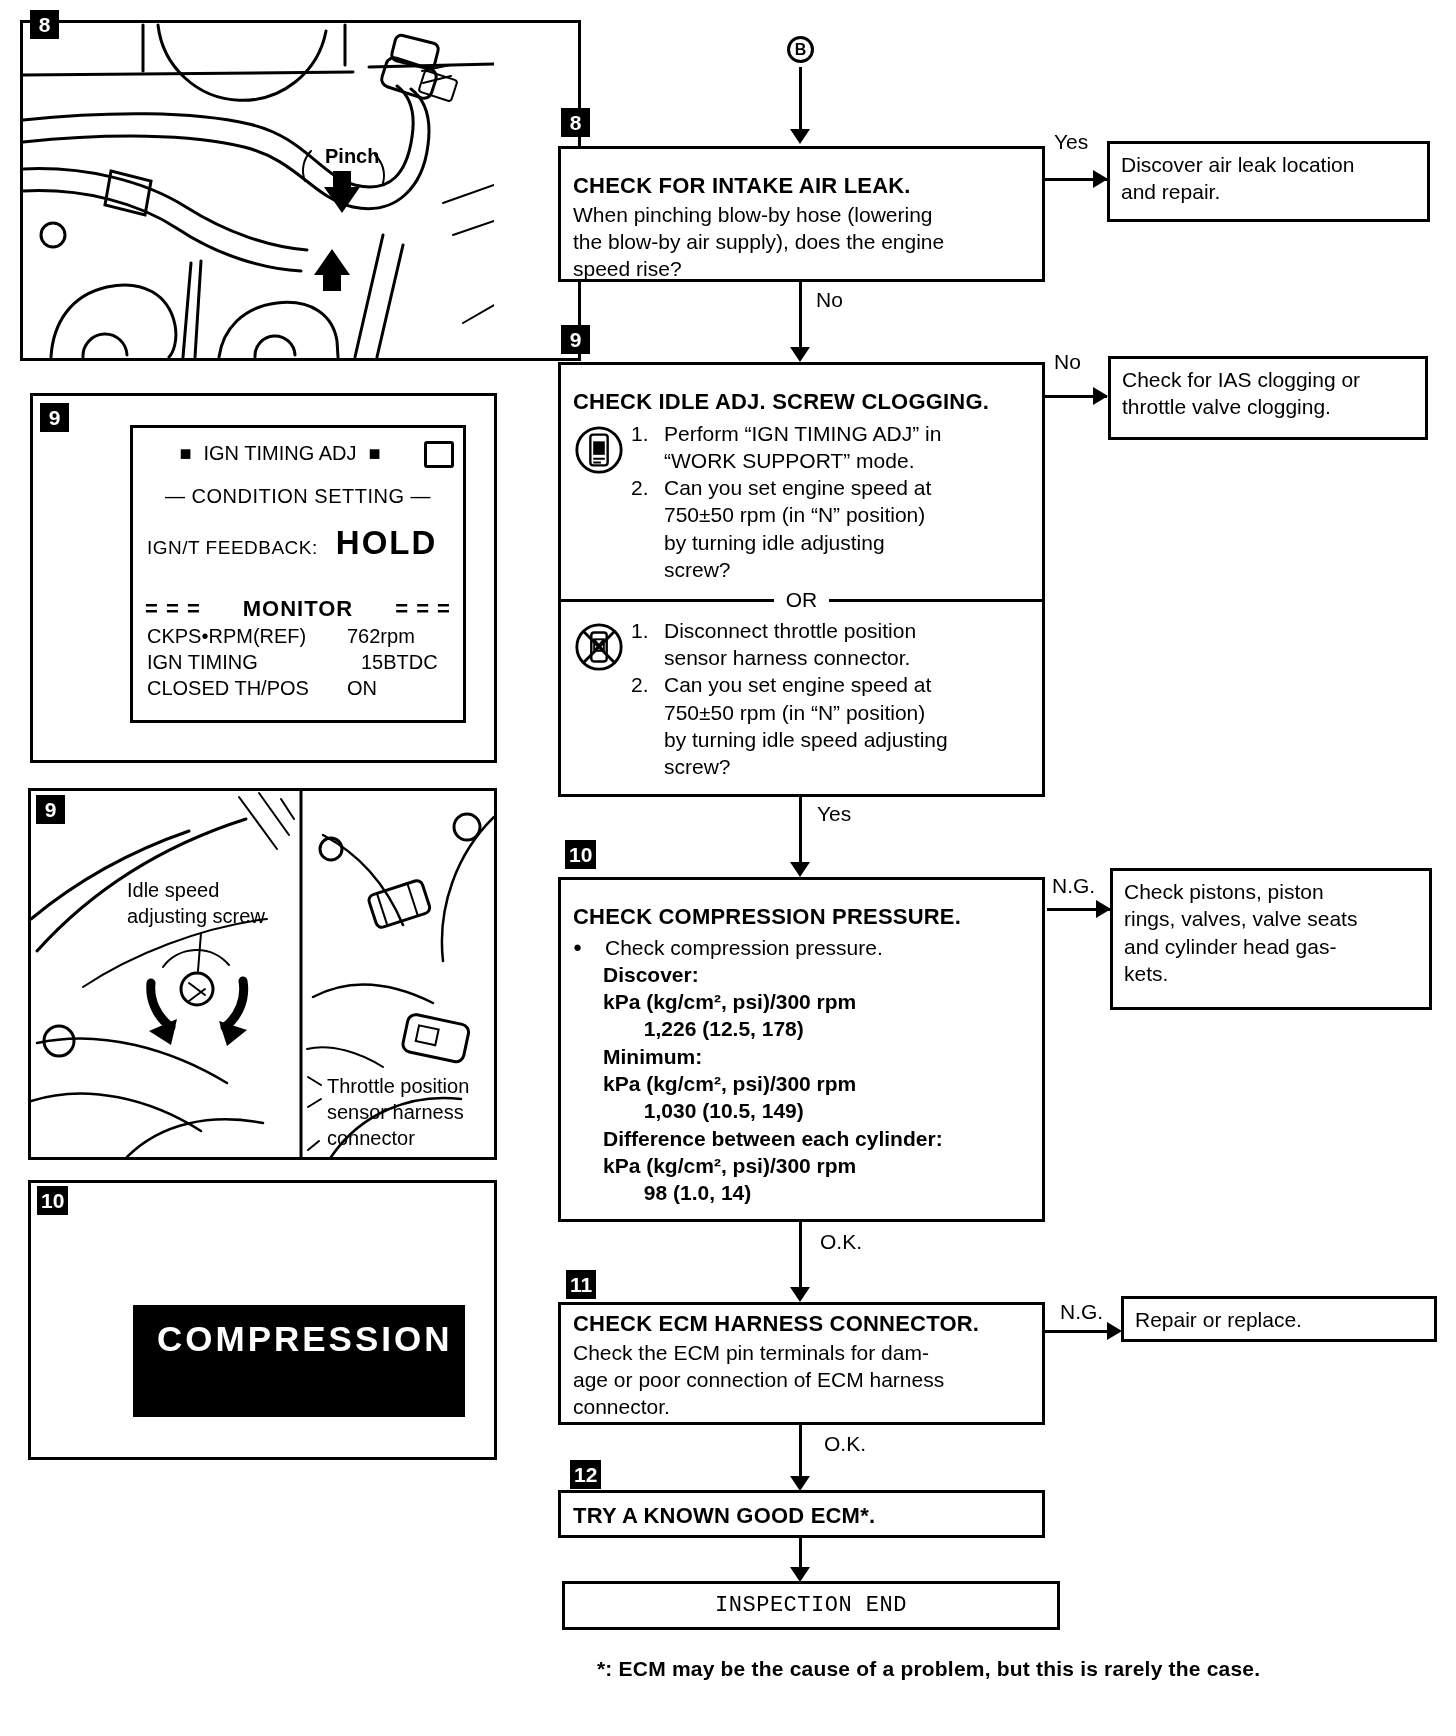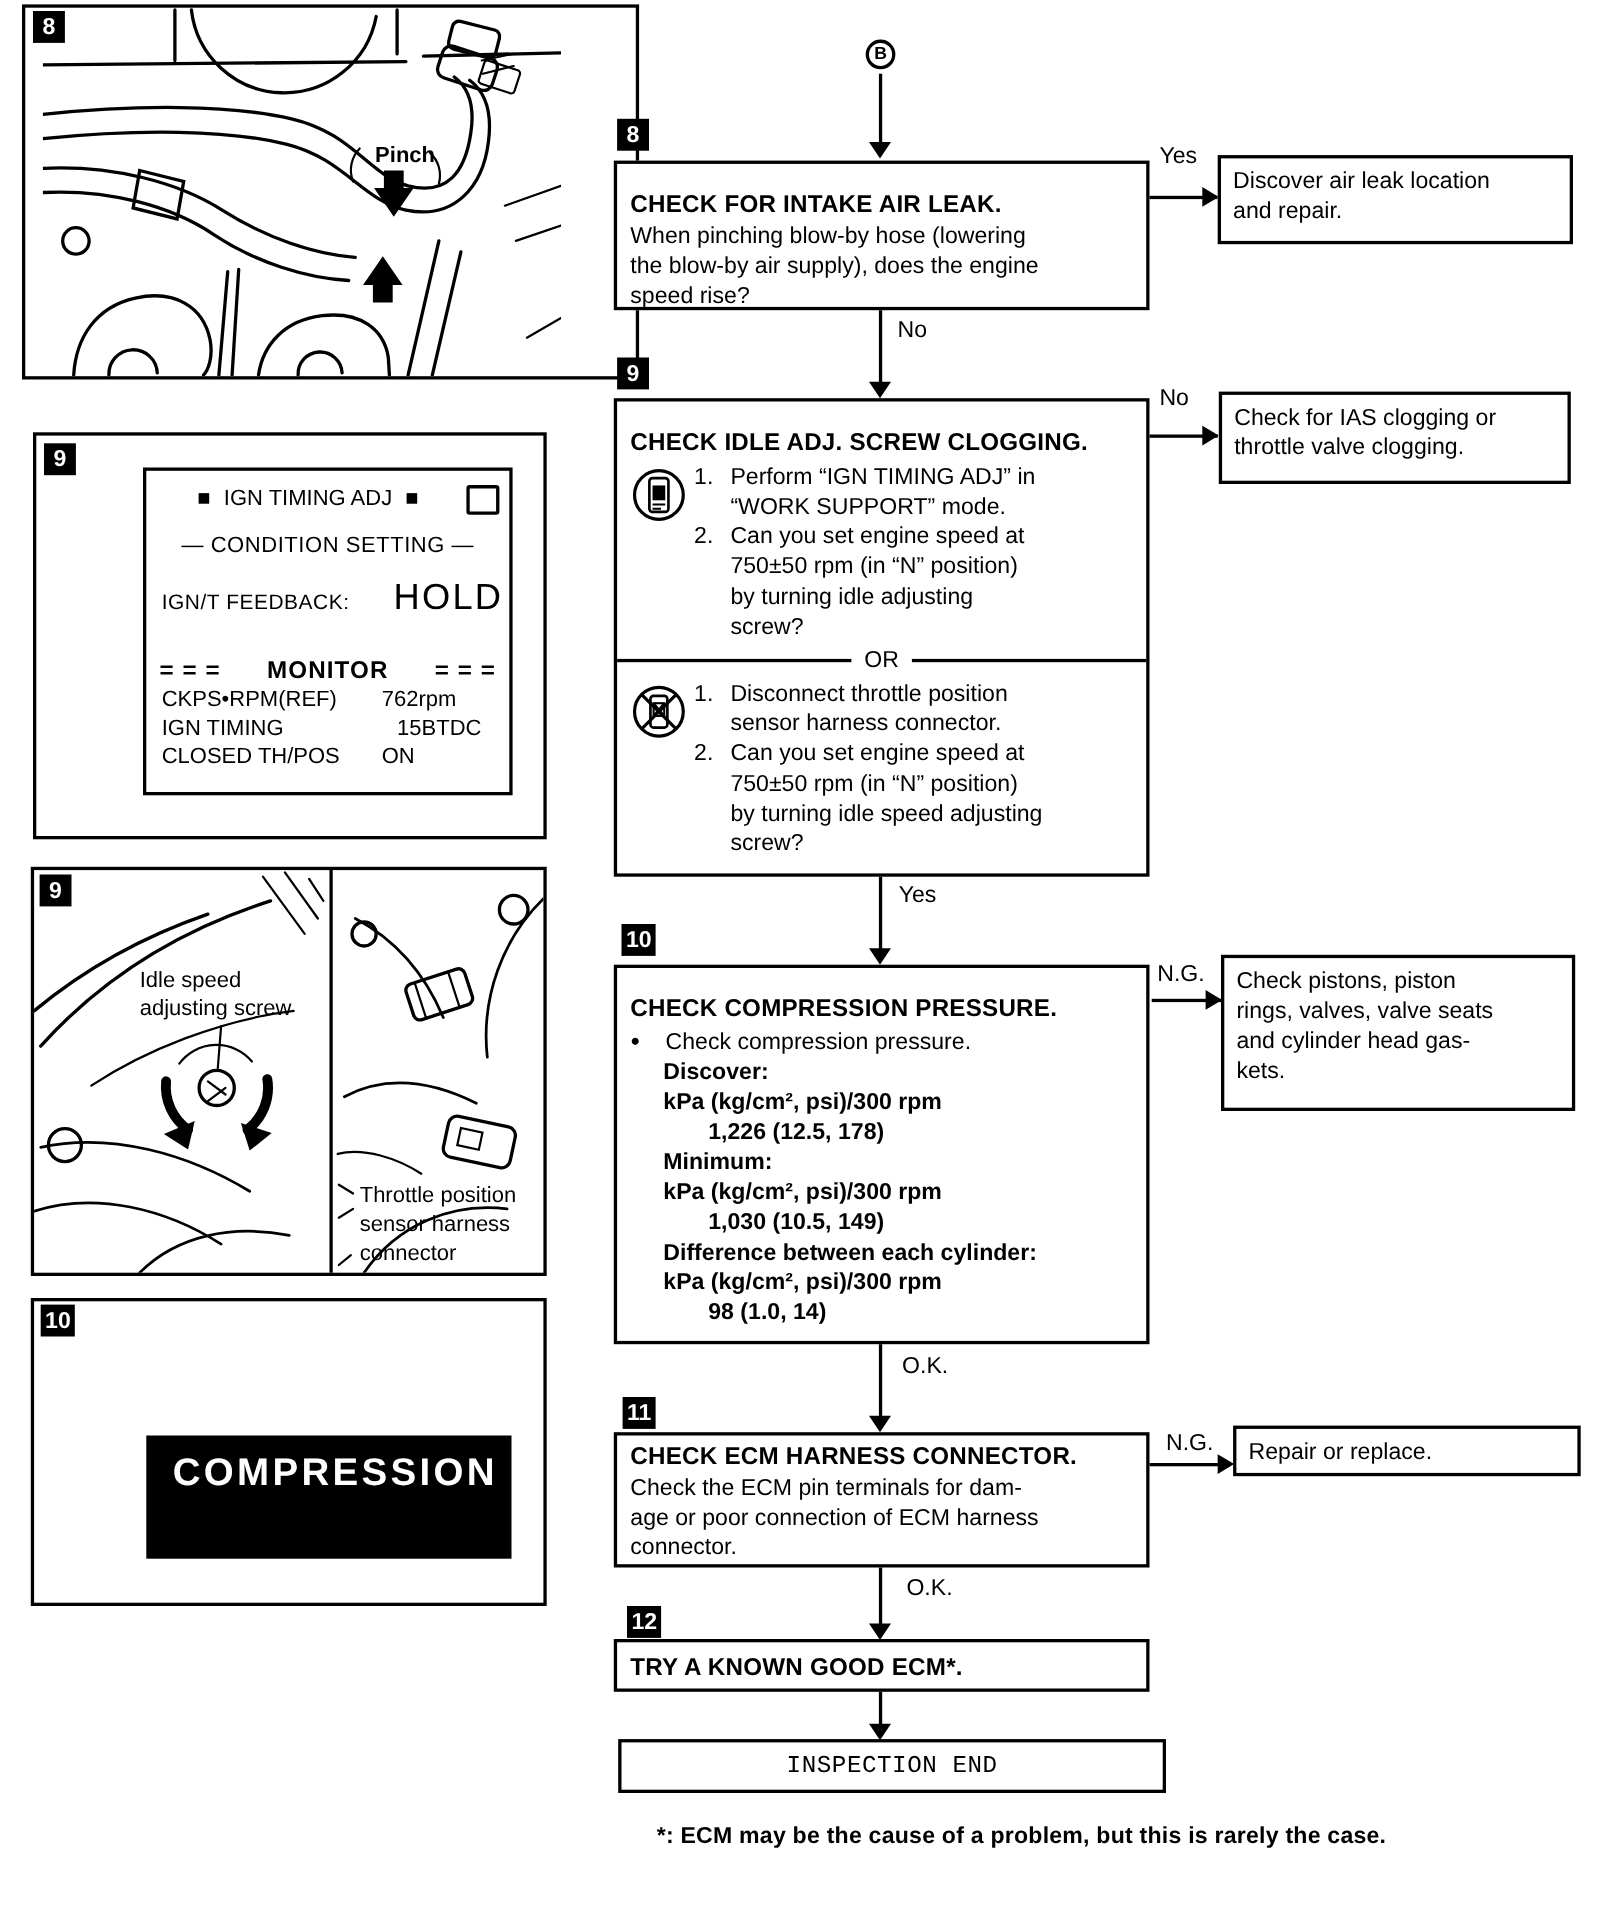--- a/index.html
+++ b/index.html
@@ -48,21 +48,21 @@
   .specs{margin-left:30px;font-weight:bold;}
   .specs div{white-space:pre-wrap;}
 
   
   .screen{position:absolute;left:97px;top:29px;width:336px;height:298px;border:3px solid #000;background:#fff;}
   .scr-title-row{display:flex;justify-content:center;gap:12px;margin-top:14px;font-size:20px;padding-right:36px;}
   .scr-square{position:absolute;right:9px;top:13px;width:30px;height:27px;border:3px solid #000;border-radius:3px;}
   .scr-cond{text-align:center;margin-top:20px;font-size:20px;letter-spacing:.5px;}
   .scr-feed{display:flex;align-items:baseline;margin:16px 0 0 14px;text-align:right;}
   .scr-feed .lab{font-size:19px;letter-spacing:.5px;}
-  .scr-feed .val{font-size:33px;margin-left:40px;letter-spacing:2px;}
+  .scr-feed .val{font-size:33px;margin-left:18px;letter-spacing:2px;font-weight:bold;}
   .scr-mon{display:flex;justify-content:space-between;align-items:center;font-weight:bold;
            font-size:22px;margin:34px 12px 0;letter-spacing:1px;}
   .scr-row{display:flex;font-size:20px;margin:3px 0 0 14px;}
   .scr-row .lab{width:200px;flex:none;}
 
   
   .plate{position:absolute;left:102px;top:122px;width:332px;height:112px;background:#000;color:#fff;
          padding:10px 0 0 24px;}
   .plate div{font-size:35px;font-weight:bold;letter-spacing:3px;line-height:1.35;}
 
@@ -72,21 +72,21 @@
   .footnote{position:absolute;left:597px;top:1657px;font-size:21px;font-weight:bold;letter-spacing:.2px;}
 
   svg{display:block;}
   svg text{font-family:"Liberation Sans",sans-serif;fill:#000;}
 </style>
 </head>
 <body>
 
 <div class="page">
 
-  <div class="fig" style="left:20px;top:4px;width:561px;height:341px;padding-left:16px;">
+  <div class="fig" style="left:20px;top:20px;width:561px;height:341px;">
     <svg viewBox="0 0 471 335" width="471" height="335">
       <g stroke="#000" stroke-width="3" fill="none" stroke-linecap="round">
         <path d="M135,2 a85,85 0 0 0 168,6"></path>
         <path d="M120,2 v46 M322,2 v40"></path>
         <path d="M0,52 L330,49 M346,44 L471,41"></path>
         <path d="M0,97 C85,88 170,88 226,101 C282,114 296,152 332,162 C368,171 384,149 389,114 C393,88 386,72 374,63"></path>
         <path d="M0,119 C88,110 168,111 221,124 C274,137 290,175 330,184 C374,193 400,163 405,122 C409,92 400,75 388,66"></path>
         <rect x="360" y="40" width="52" height="30" rx="8" transform="rotate(18 386 55)"></rect>
         <rect x="370" y="16" width="44" height="26" rx="6" transform="rotate(14 392 29)"></rect>
         <path d="M399,48 l28,-6 M400,60 l28,-7" stroke-width="2"></path>

